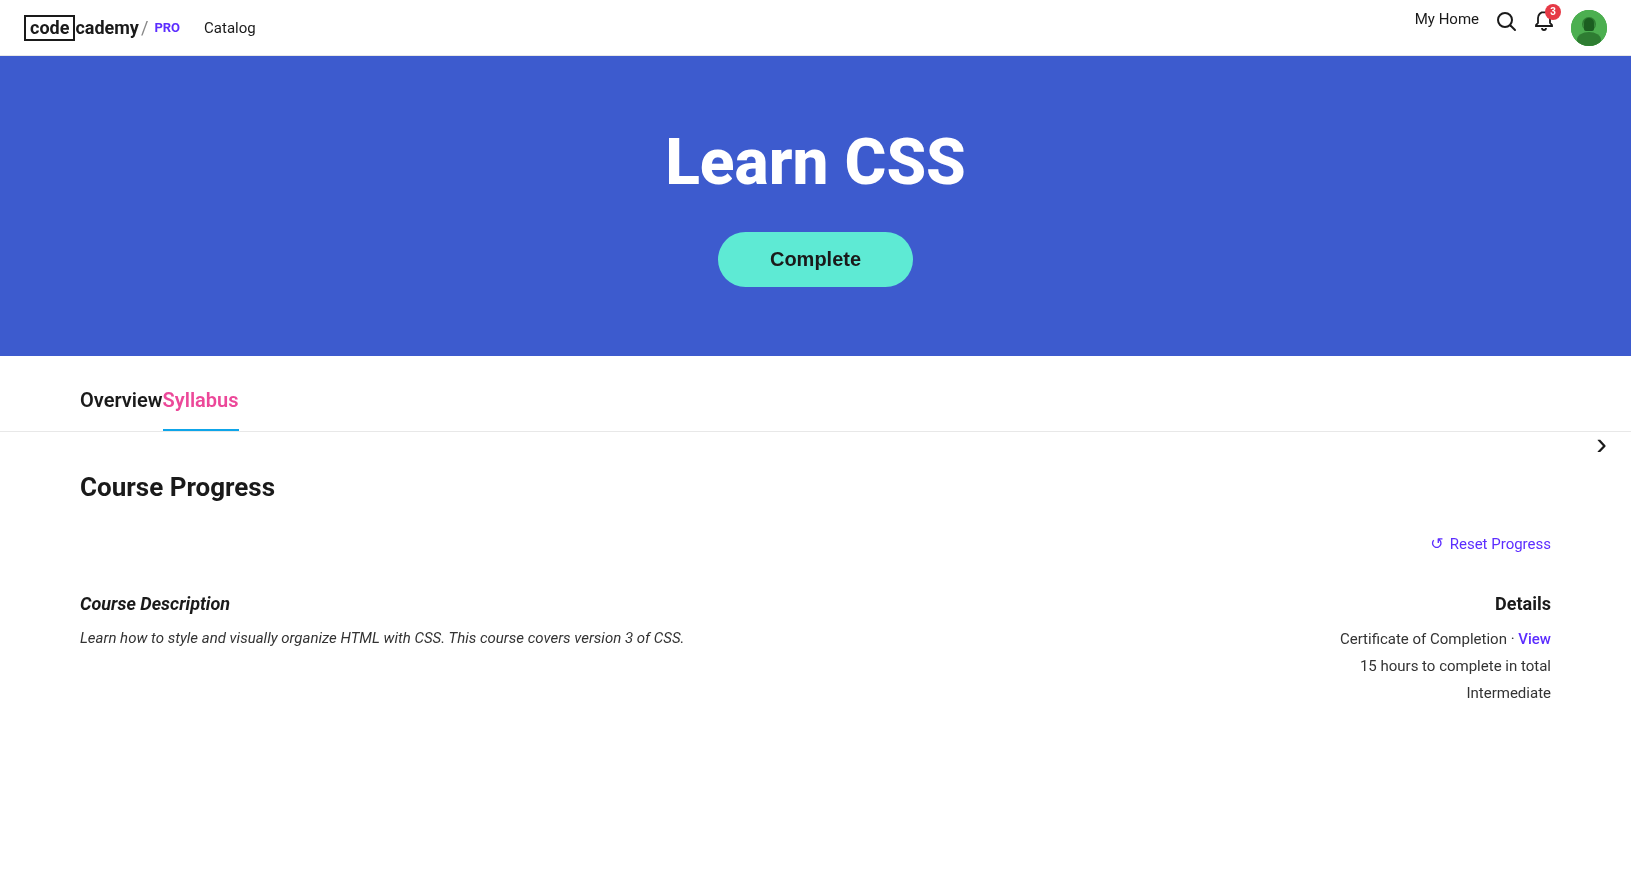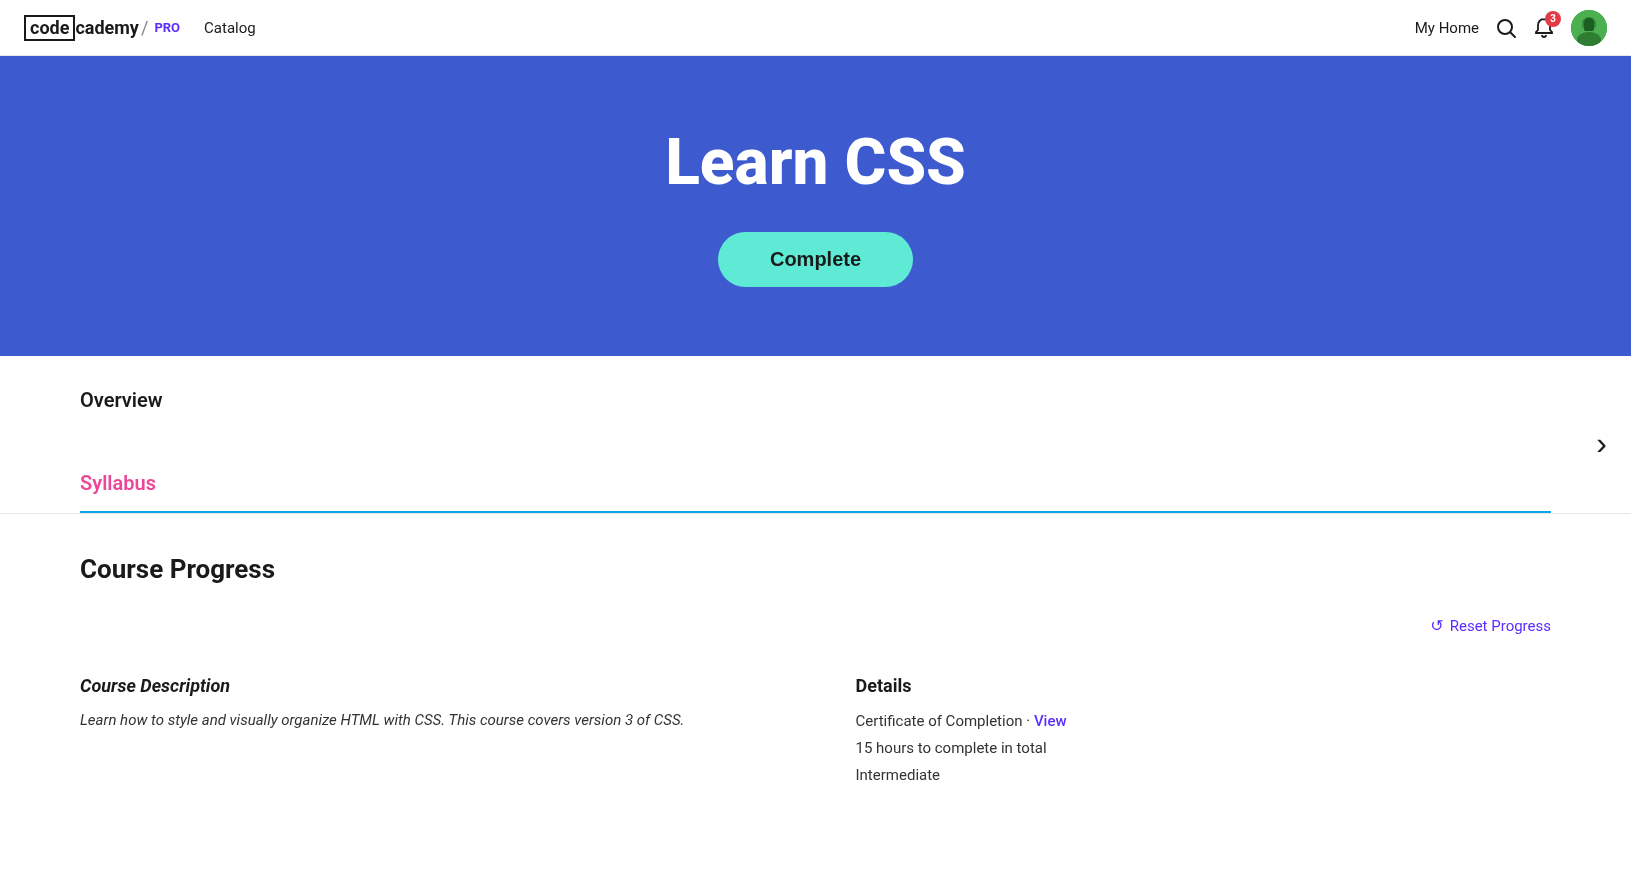--- a/index.html
+++ b/index.html
@@ -64,21 +64,21 @@
 
     .nav-catalog {
       font-size: 15px;
       color: #1a1a1a;
       cursor: pointer;
       font-weight: 400;
     }
 
     .navbar-right {
       display: flex;
-      align-items: center;
+      align-items: flex-start;
       gap: 16px;
     }
 
     .my-home-link {
       font-size: 15px;
       color: #1a1a1a;
       cursor: pointer;
       font-weight: 400;
     }
 
@@ -170,22 +170,20 @@
       font-size: 20px;
       font-weight: 700;
       cursor: pointer;
     }
 
     
     .tabs-section {
       padding: 32px 80px 0 80px;
       border-bottom: 1px solid #e8e8e8;
       display: flex;
-      gap: 40px;
-      flex-direction: column;
     }
 
     .tab-item {
       font-size: 20px;
       font-weight: 600;
       color: #1a1a1a;
       padding-bottom: 16px;
       cursor: pointer;
       border-bottom: 3px solid transparent;
     }
@@ -291,20 +289,21 @@
     }
 
     .info-text {
       font-size: 15px;
       color: #333;
       line-height: 1.6;
     }
 
     .details-section {
       flex: 1;
+      text-align: right;
     }
 
     .detail-row {
       font-size: 15px;
       color: #333;
       line-height: 1.8;
     }
 
     .detail-link {
       color: #5c2dff;

